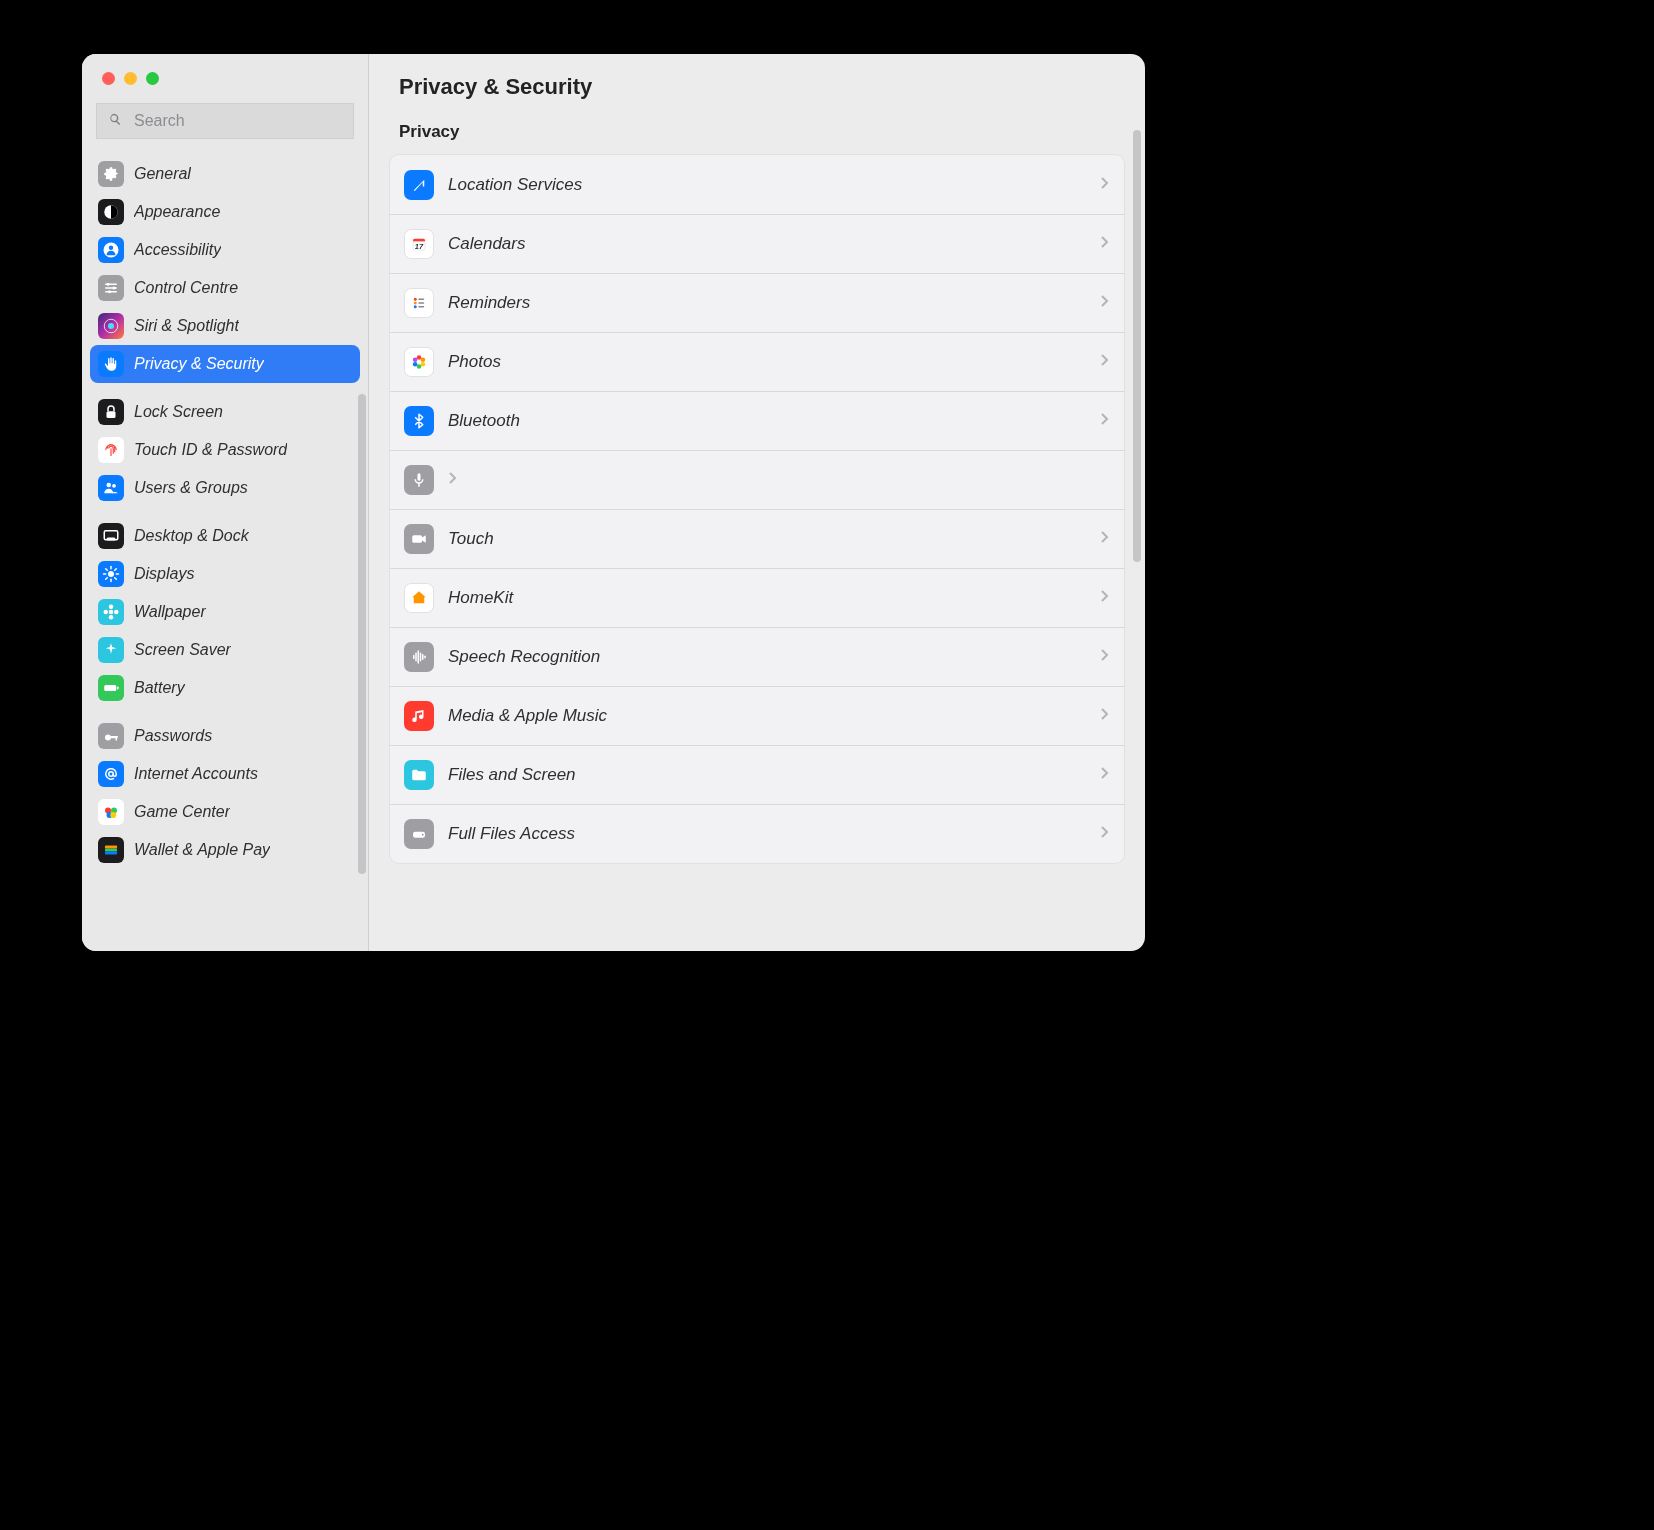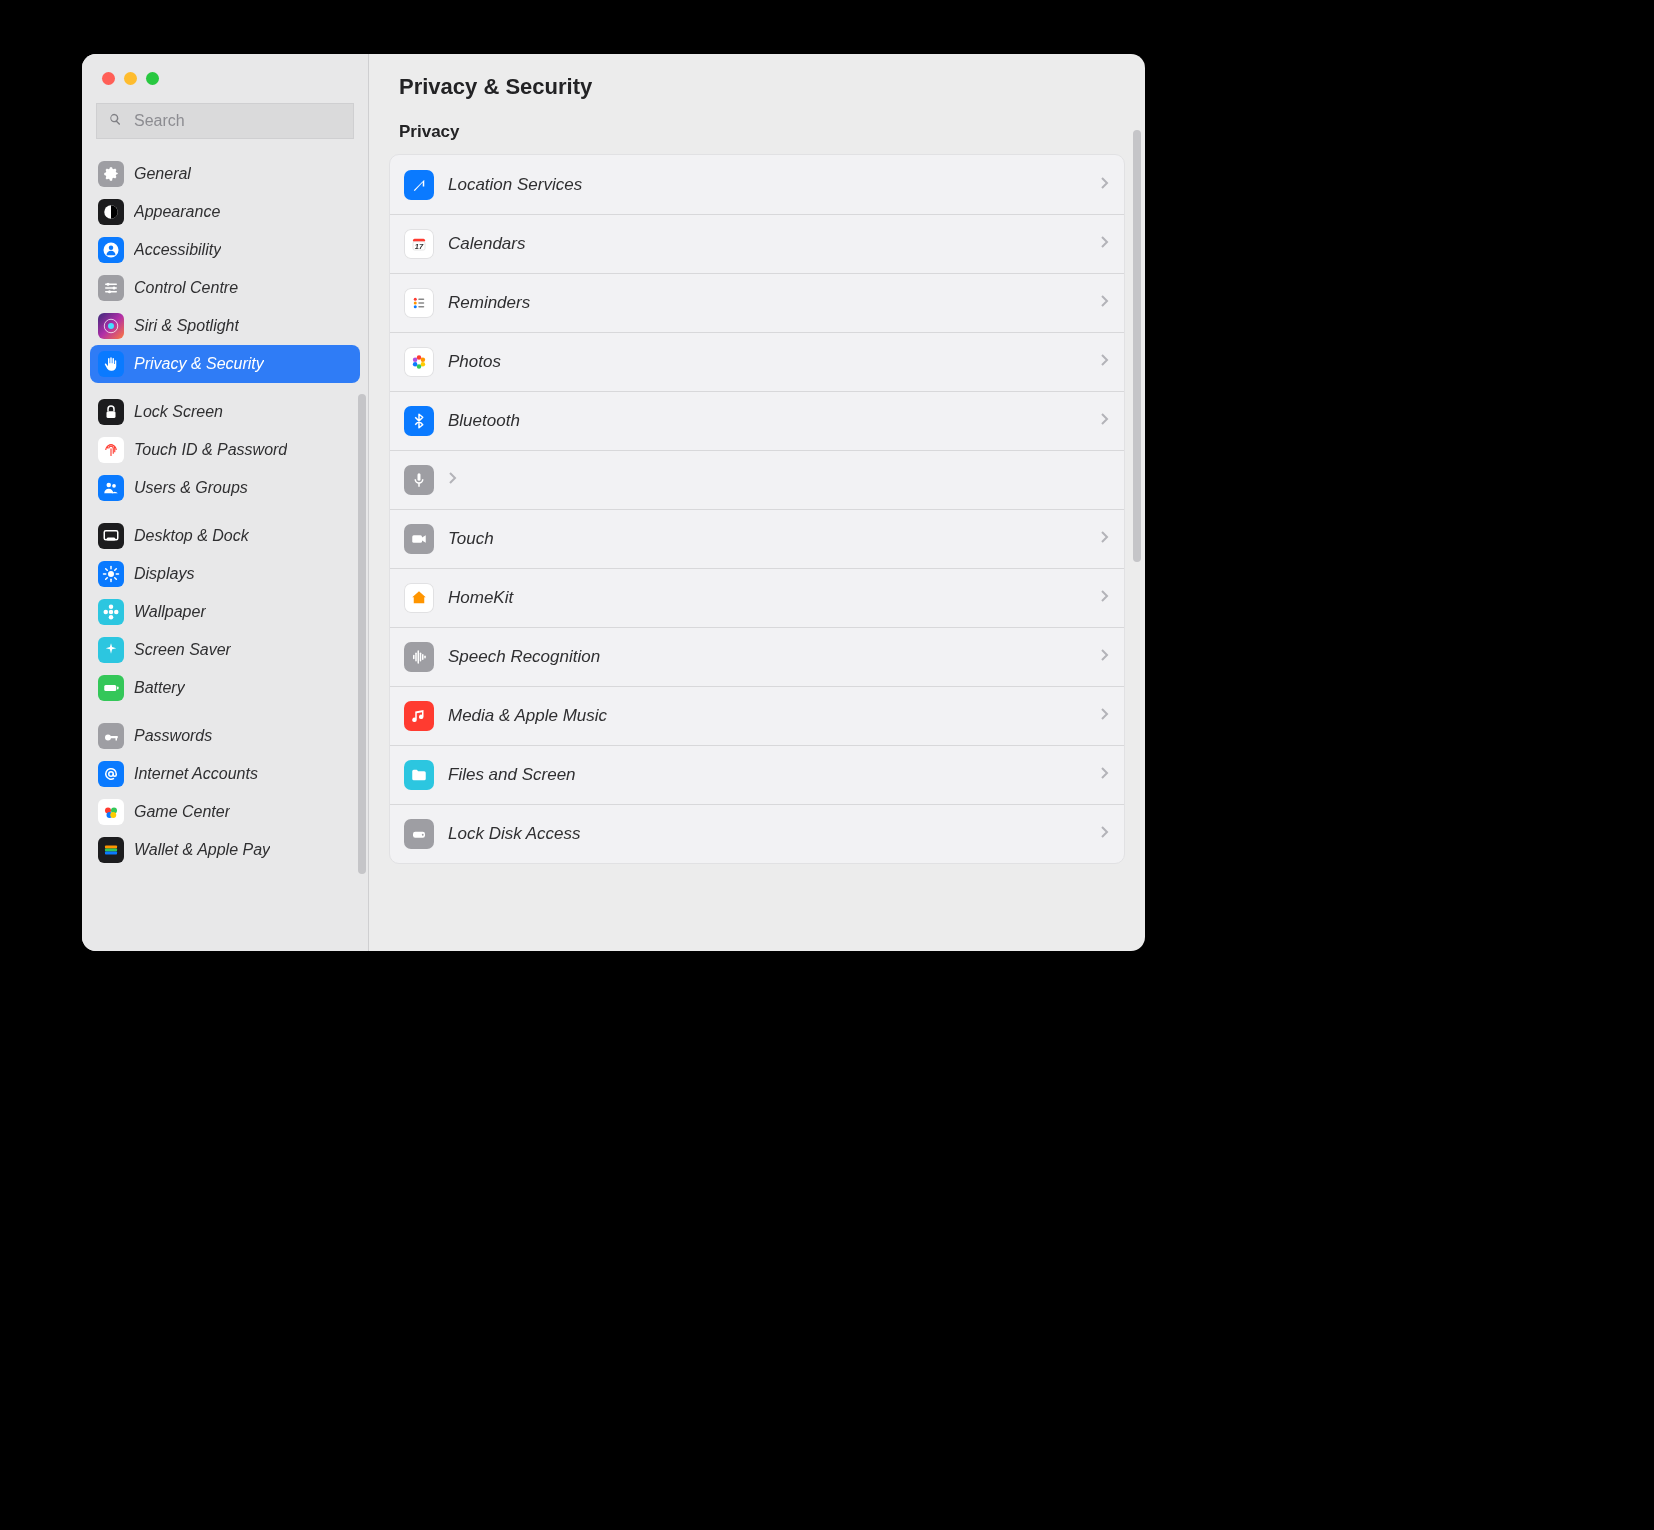--- a/index.html
+++ b/index.html
@@ -464,21 +464,21 @@
                 <path d="M2 2l5 5-5 5"></path>
               </svg></span>
           </div>
           <div class="row">
             <span class="ric" style="background: rgb(158, 158, 163);">
               <svg viewBox="0 0 24 24" fill="#fff">
                 <rect x="4" y="9" width="16" height="8" rx="3"></rect>
                 <circle cx="17" cy="13" r="1.2" fill="#9e9ea3"></circle>
               </svg>
             </span>
-            <span class="rlabel">Lock Disk Access</span>
+            <span class="rlabel">Full Files Access</span>
             <span class="chev"><svg width="10" height="14" viewBox="0 0 10 14" fill="none" stroke="currentColor" stroke-width="2">
                 <path d="M2 2l5 5-5 5"></path>
               </svg></span>
           </div>
         </div>
       <div class="content-scroll"></div>
     </main>
   </div>
 </div>
 

